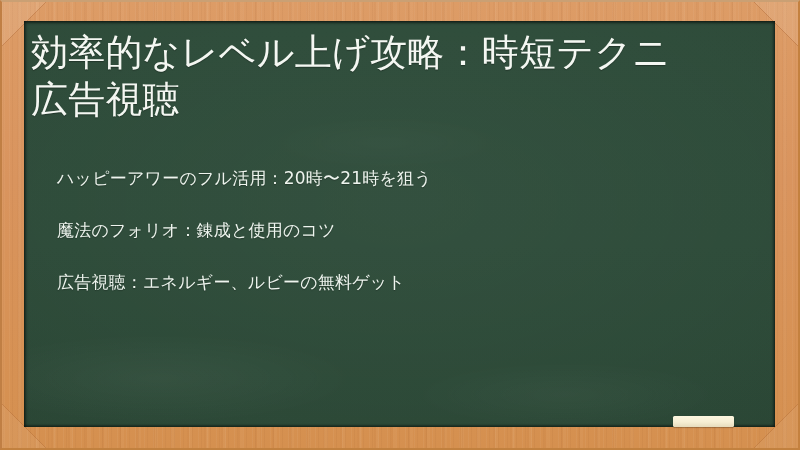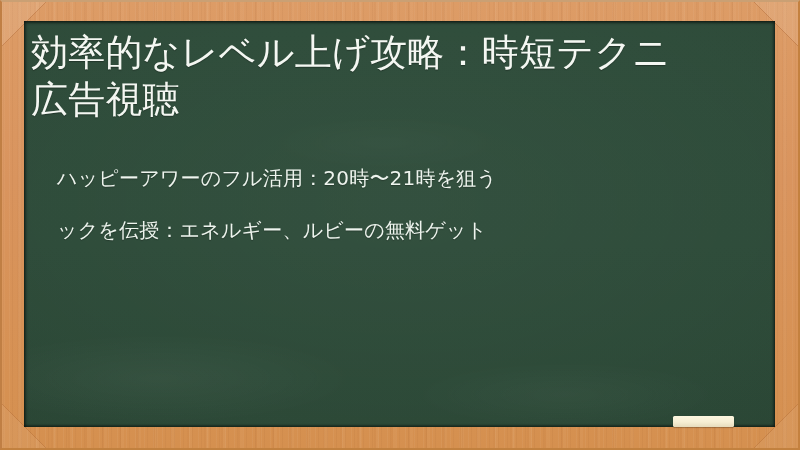--- a/index.html
+++ b/index.html
@@ -143,21 +143,21 @@
     position: absolute;
     left: 33px;
     top: 131px;
     width: 700px;
     margin: 0;
     padding: 0;
     list-style: none;
   }
   .bullet-item {
     font-family: "DejaVu Sans", "Liberation Sans", sans-serif;
-    font-size: 20px;
+    font-size: 17px;
     line-height: 52px;
     font-weight: 400;
     color: #eef4ee;
     white-space: nowrap;
     letter-spacing: 0.2px;
     text-shadow: 0 1px 1px rgba(0,0,0,0.25);
   }
 
   
   .chalk {
@@ -185,21 +185,22 @@
 
   <div class="board">
     <div class="board-dust"></div>
 
     <div class="content">
 
       <h1 class="title"><span>効率的なレベル上げ攻略：時短テクニ</span><br><span>広告視聴</span></h1>
 
       <ul class="bullet-list">
         <li class="bullet-item">ハッピーアワーのフル活用：20時〜21時を狙う</li>
-        <li class="bullet-item">ックを伝授：エネルギー、ルビーの無料ゲット</li>
+        <li class="bullet-item">魔法のフォリオ：錬成と使用のコツ</li>
+        <li class="bullet-item">広告視聴：エネルギー、ルビーの無料ゲット</li>
       </ul>
 
     </div>
   </div>
 
   <div class="chalk"></div>
 
 </div>
 
 </body></html>

